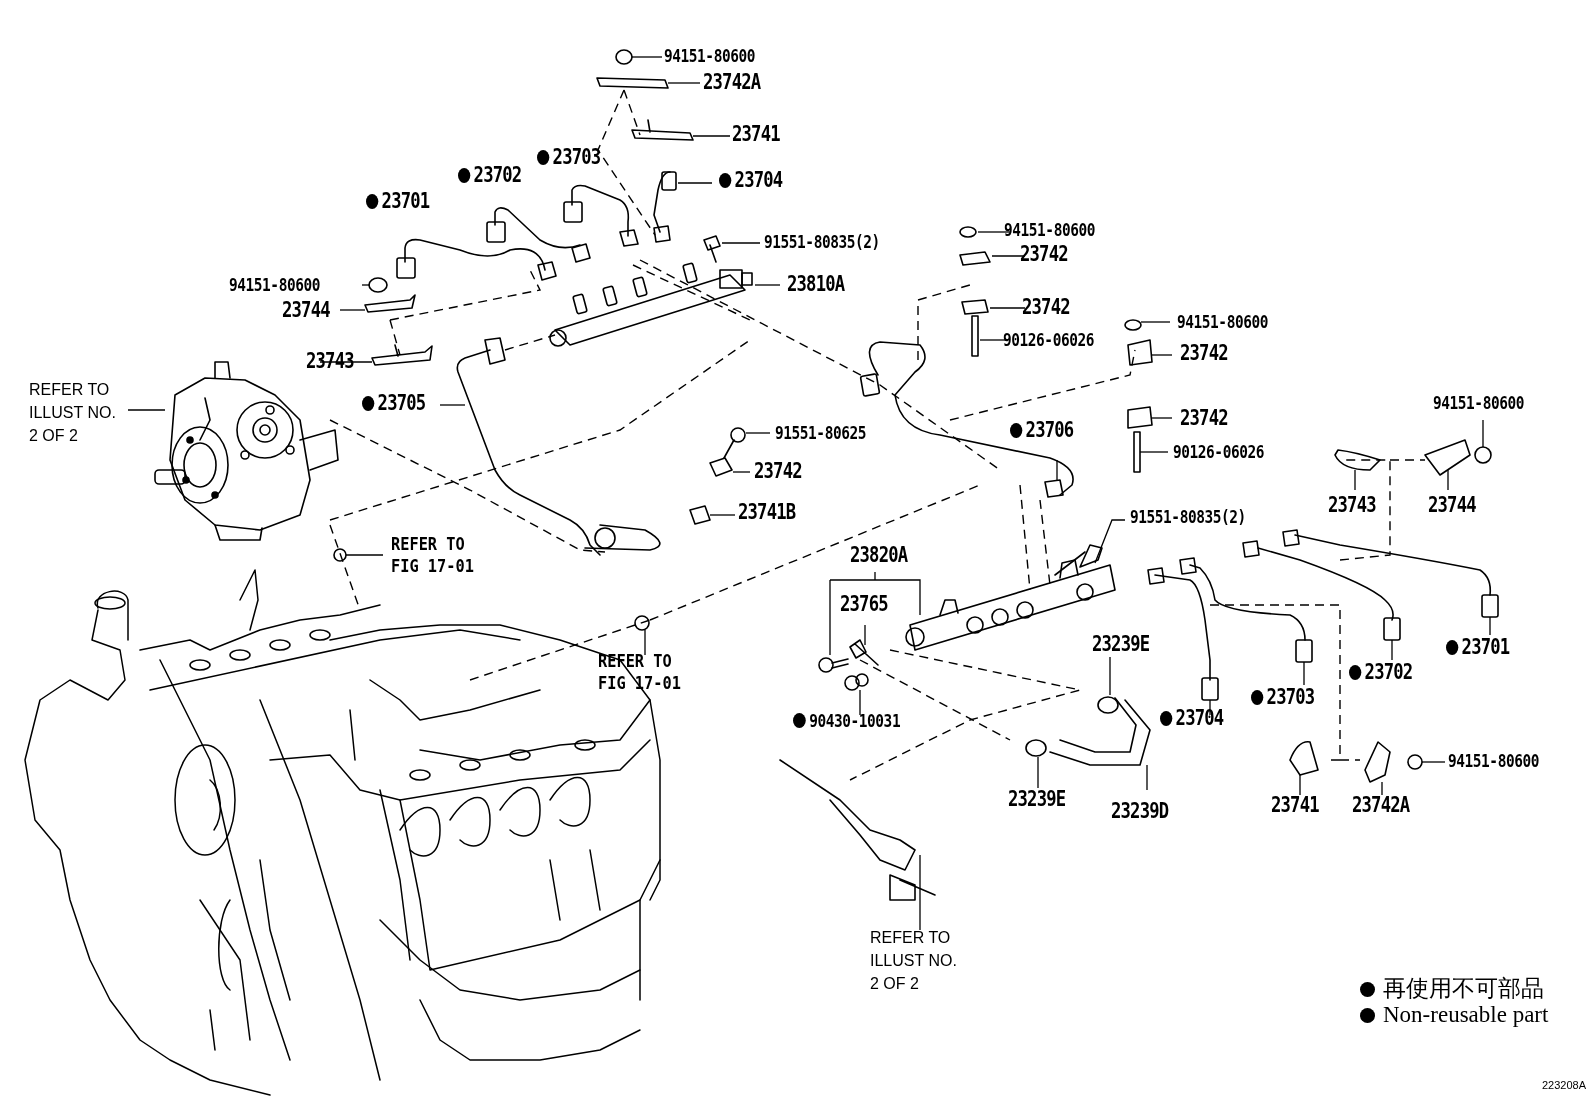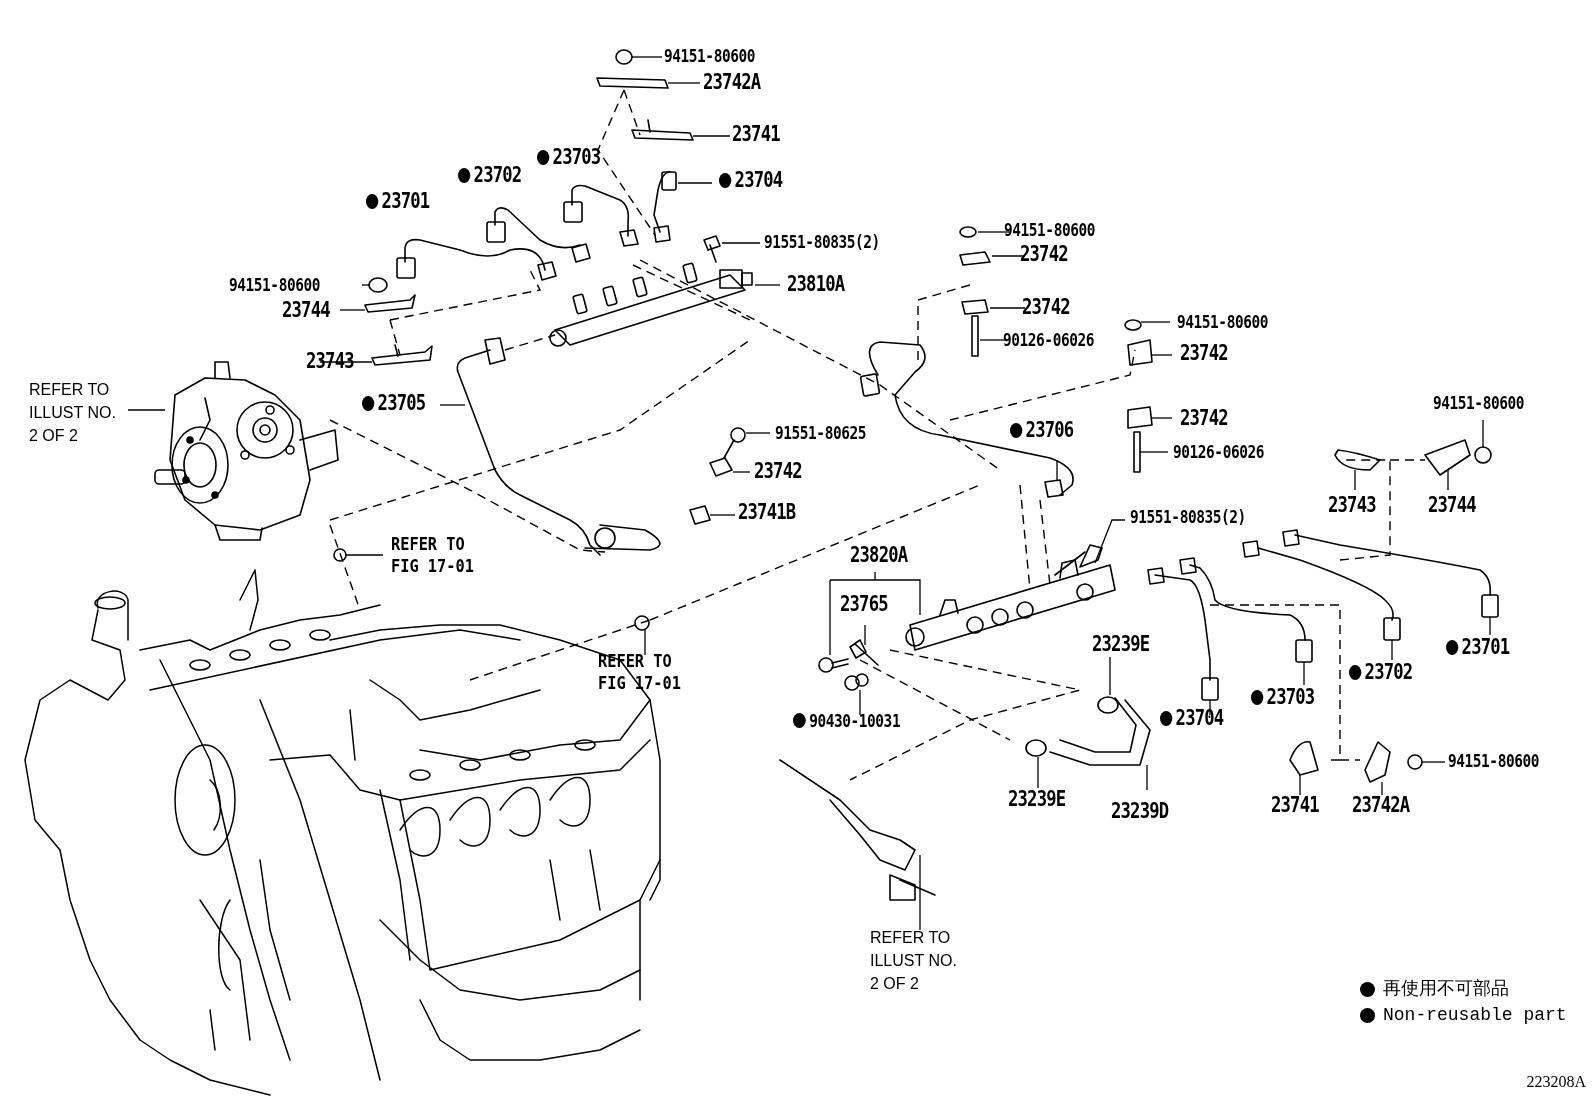--- a/index.html
+++ b/index.html
@@ -3,24 +3,24 @@
 <meta charset="utf-8">
 <style>
   html, body { margin: 0; padding: 0; background: #ffffff; }
   body { width: 1592px; height: 1099px; position: relative; overflow: hidden; font-family: "DejaVu Sans Condensed", "DejaVu Sans", sans-serif; }
   #diagram { position: absolute; left: 0; top: 0; width: 1592px; height: 1099px; }
   .lbl { position: absolute; font-family: "DejaVu Sans Mono", "Liberation Mono", monospace; font-weight: bold; font-size: 21px; color: #000; white-space: nowrap; letter-spacing: -1px; line-height: 1; transform: scaleX(0.82); transform-origin: left top; }
   .lbl.sm { font-size: 17px; letter-spacing: -0.5px; transform: scaleX(0.85); }
   .dot { display: inline-block; width: 15px; height: 15px; background: #000; border-radius: 50%; margin-right: 4px; vertical-align: -1px; }
   .ref { position: absolute; font-family: "Liberation Sans", sans-serif; font-size: 16px; color: #000; line-height: 23px; white-space: pre-line; }
   .refb { position: absolute; font-family: "DejaVu Sans Mono", monospace; font-size: 17px; font-weight: bold; line-height: 22px; transform: scaleX(0.9); transform-origin: left top; white-space: pre-line; }
-  .legend { position: absolute; left: 1360px; top: 976px; font-family: Liberation Mono, monospace; font-size: 18px; line-height: 26px; }
+  .legend { position: absolute; left: 1360px; top: 976px; font-family: Liberation Serif, serif; font-size: 23px; line-height: 26px; }
   .legend .row { display: flex; align-items: center; }
   .legend .bullet { width: 15px; height: 15px; border-radius: 50%; background: #000; margin-right: 8px; }
-  .figid { position: absolute; right: 6px; bottom: 8px; font-family: Liberation Serif, serif; font-size: 16px; }
+  .figid { position: absolute; right: 6px; bottom: 8px; font-family: Liberation Sans, sans-serif; font-size: 11px; }
 </style>
 </head>
 <body>
 
 <svg id="diagram" viewBox="0 0 1592 1099" xmlns="http://www.w3.org/2000/svg">
   <g fill="none" stroke="#000" stroke-width="1.6" stroke-linecap="round" stroke-linejoin="round">
 
     <g stroke-width="1.5">
       <path d="M98,610 L92,640 L120,650 L125,680 L108,700 L70,680 L40,700 L25,760 L35,820 L60,850 L70,900 L90,960 L110,1000 L140,1040 L170,1060 L210,1080 L270,1095"></path>
       <path d="M98,608 C92,590 125,585 128,600 L128,640"></path>

